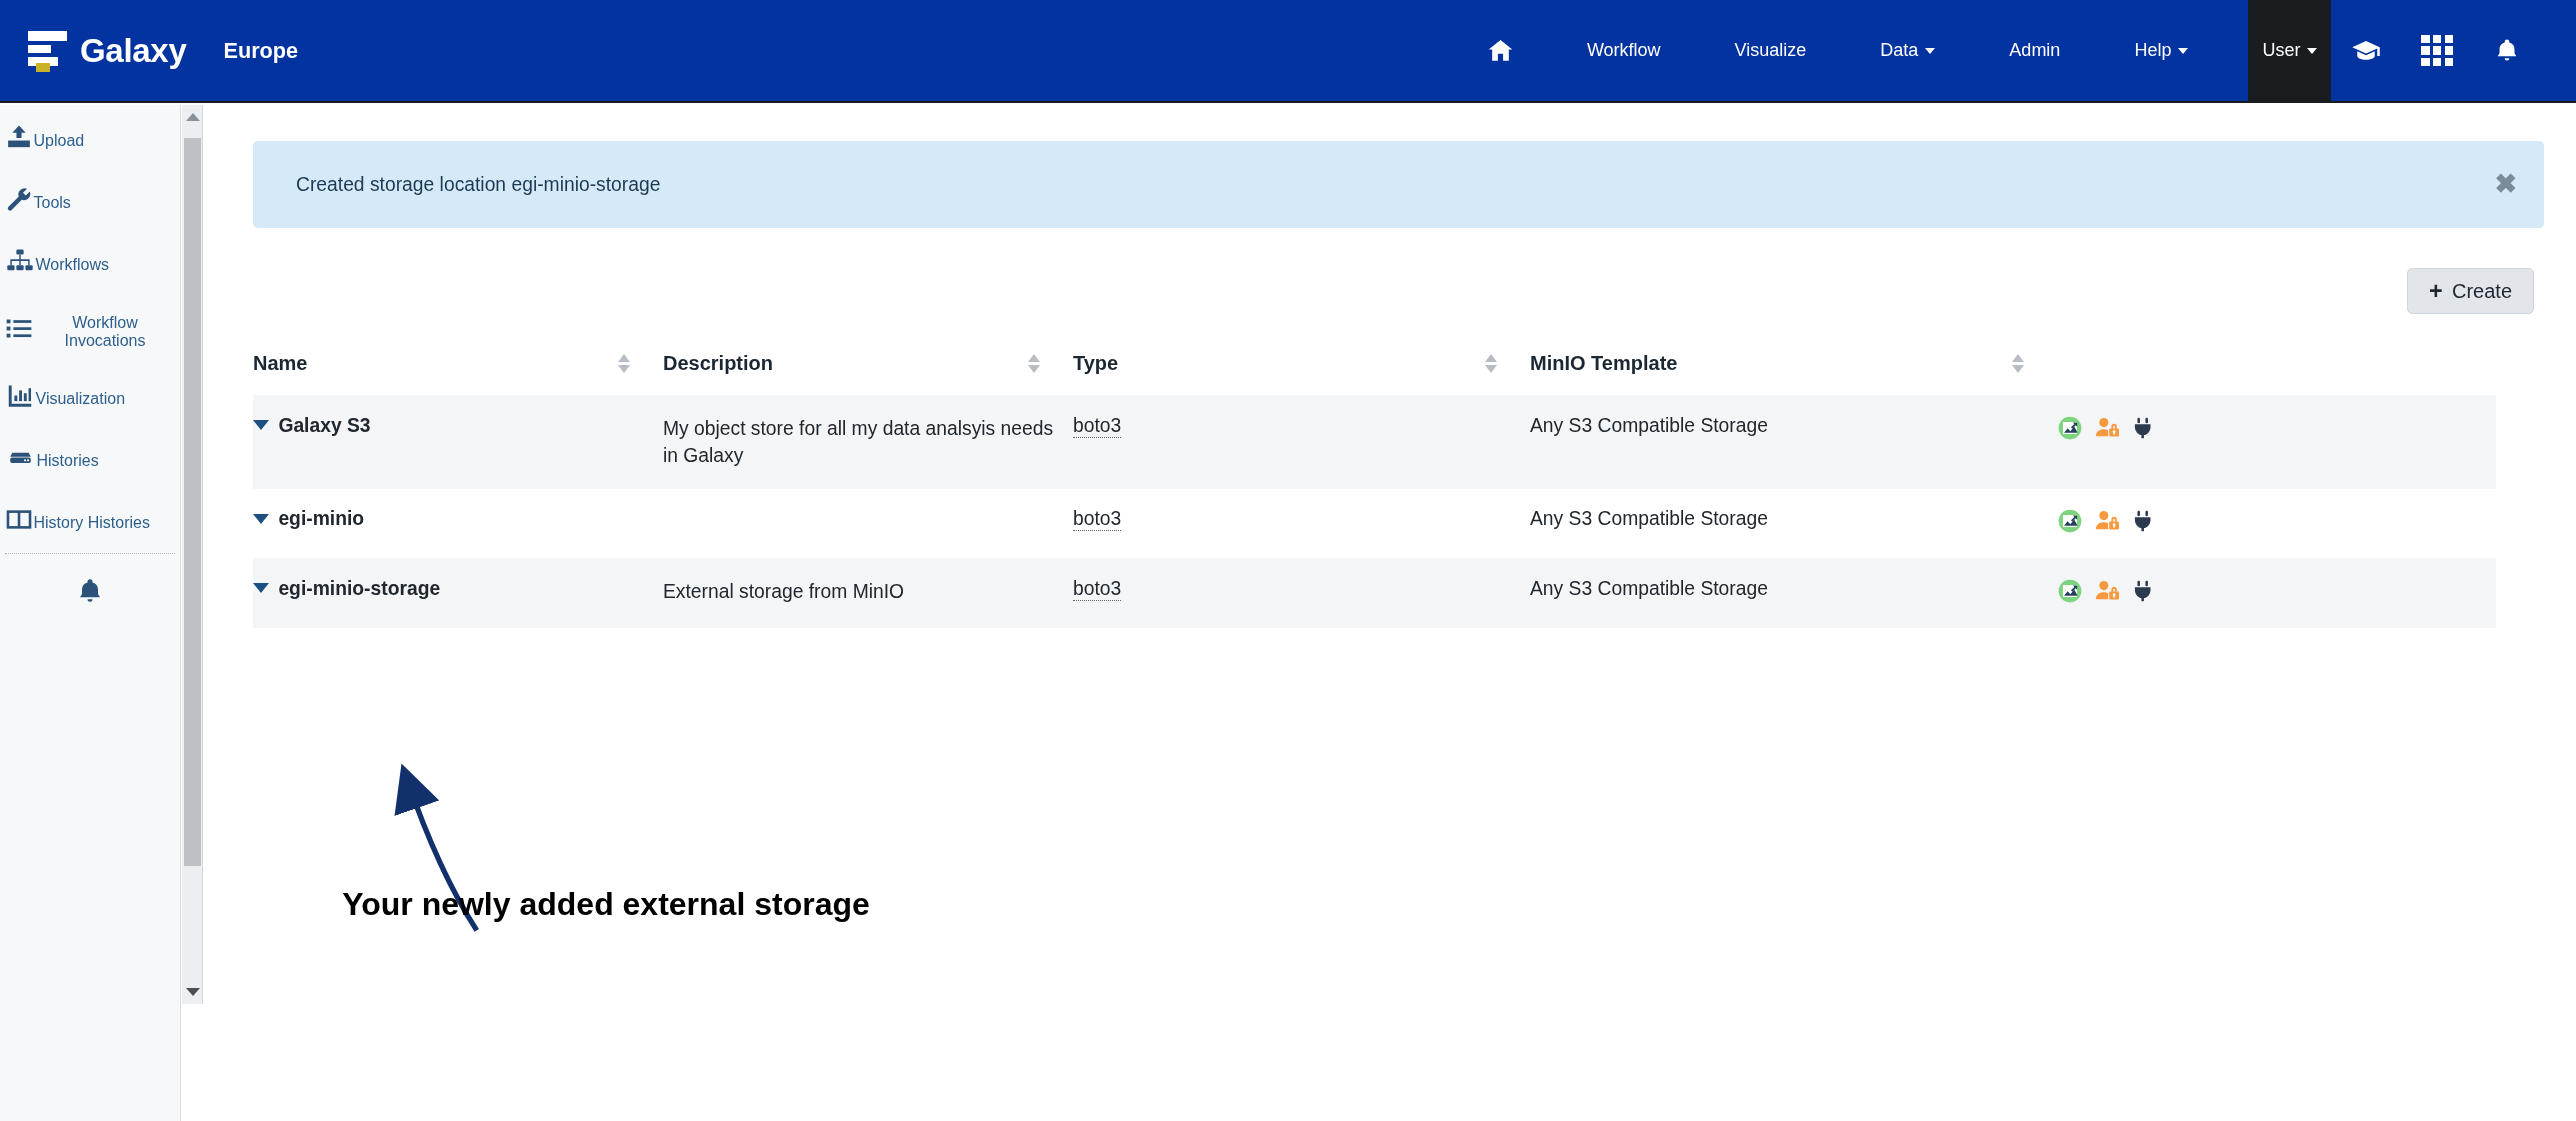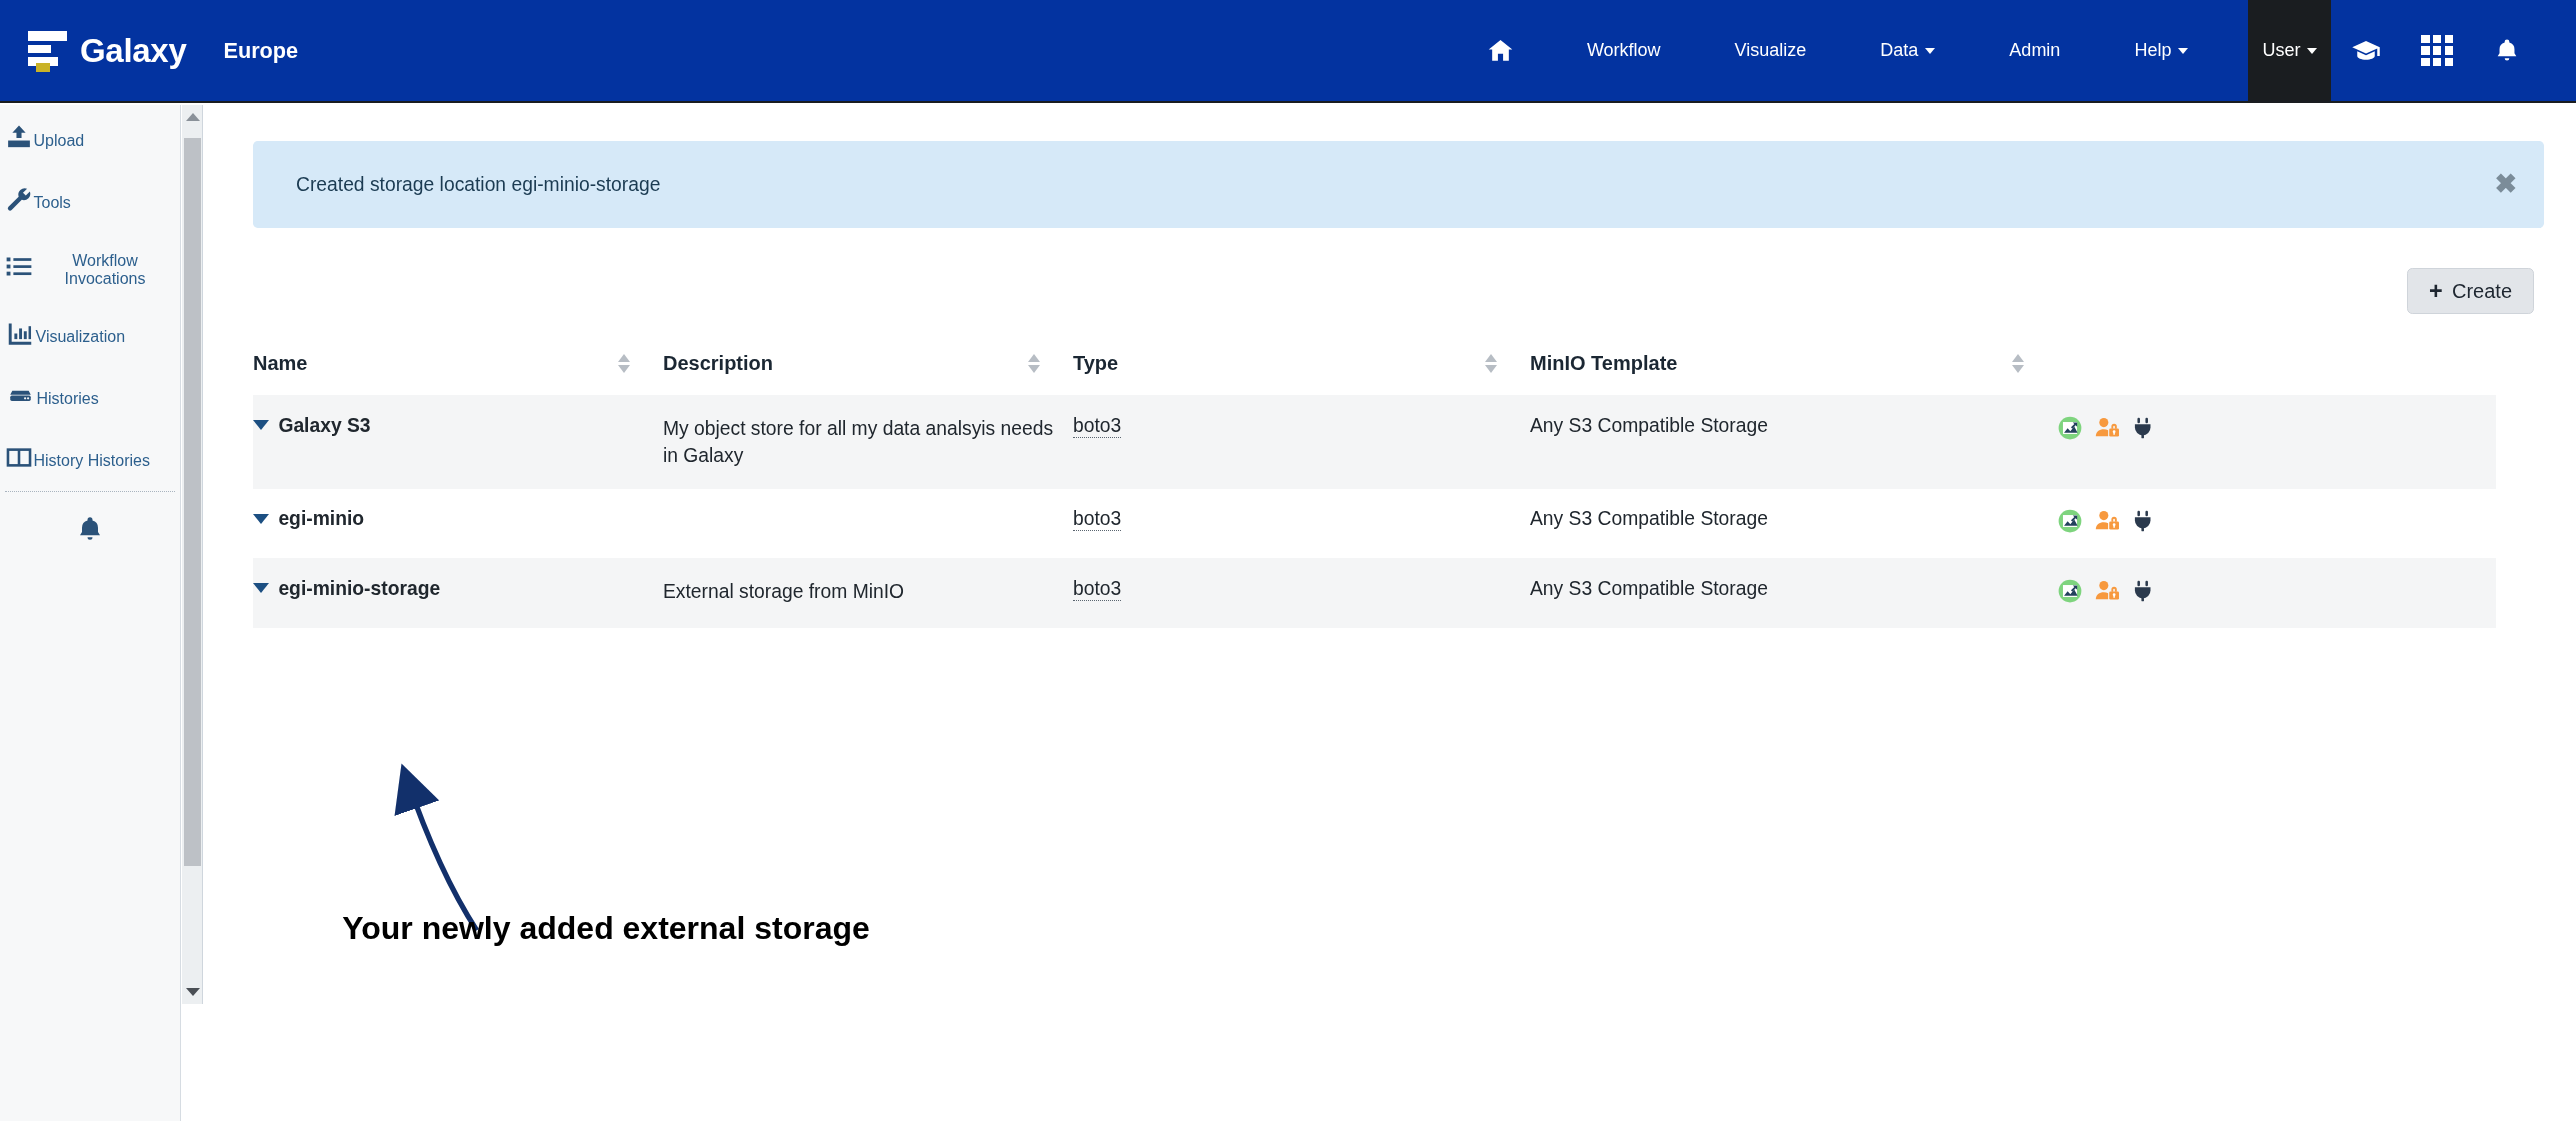--- a/index.html
+++ b/index.html
@@ -159,21 +159,21 @@
     display: inline-block; margin-right: 9.4px;
     border-left: 8.2px solid transparent; border-right: 8.2px solid transparent;
     border-top: 10px solid #1c4f82; vertical-align: 1.2px;
   }
   .abbr { border-bottom: 1.8px dotted #5a6570; padding-bottom: 1.2px; }
   .desc-cell { line-height: 1.42; padding-right: 23.4px; }
   .actions { display: flex; align-items: center; gap: 10.5px; }
 
   
   .annot-text {
-    position: absolute; left: 275px; top: 908px; width: 662px;
+    position: absolute; left: 275px; top: 884px; width: 662px;
     text-align: center; font-size: 32px; font-weight: 700; color: #000000;
     line-height: 1.25;
   }
   .annot-arrow { position: absolute; left: 351px; top: 755px; }
 </style>
 </head>
 <body>
 
 <div class="navbar">
 
@@ -261,20 +261,32 @@
 
   <div class="side-item">
     <span class="side-icon">
       <svg width="30" height="29" viewBox="0 0 24 24" fill="#2b5279">
         <path d="M21 5.3 17.6 8.7l-2.3-2.3L18.7 3a5.4 5.4 0 0 0-7 6.7L3.3 18.1a1.8 1.8 0 0 0 2.6 2.6l8.4-8.4a5.4 5.4 0 0 0 6.7-7z"></path>
       </svg>
     </span>
     <span class="side-label">Tools</span>
   </div>
 
+  <div class="side-item">
+    <span class="side-icon">
+      <svg width="32" height="29" viewBox="0 0 24 24" fill="#2b5279">
+        <rect x="9" y="2" width="6" height="4.2" rx="1"></rect>
+        <rect x="1.5" y="15" width="6" height="4.2" rx="1"></rect>
+        <rect x="9" y="15" width="6" height="4.2" rx="1"></rect>
+        <rect x="16.5" y="15" width="6" height="4.2" rx="1"></rect>
+        <path d="M11.4 6.2h1.2v4h-1.2zM4 10.2h16v1.3H4zM4 10.6h1.2v4.6H4zM18.8 10.6H20v4.6h-1.2zM11.4 10.6h1.2v4.6h-1.2z"></path>
+      </svg>
+    </span>
+    <span class="side-label">Workflows</span>
+  </div>
 
   <div class="side-item">
     <span class="side-icon">
       <svg width="30" height="27" viewBox="0 0 24 24" fill="#2b5279">
         <rect x="1" y="4" width="3.4" height="3.4"></rect>
           <rect x="7" y="4.6" width="16" height="2.4"></rect>
         <rect x="1" y="10.3" width="3.4" height="3.4"></rect>
           <rect x="7" y="10.9" width="16" height="2.4"></rect>
         <rect x="1" y="16.6" width="3.4" height="3.4"></rect>
           <rect x="7" y="17.2" width="16" height="2.4"></rect>

